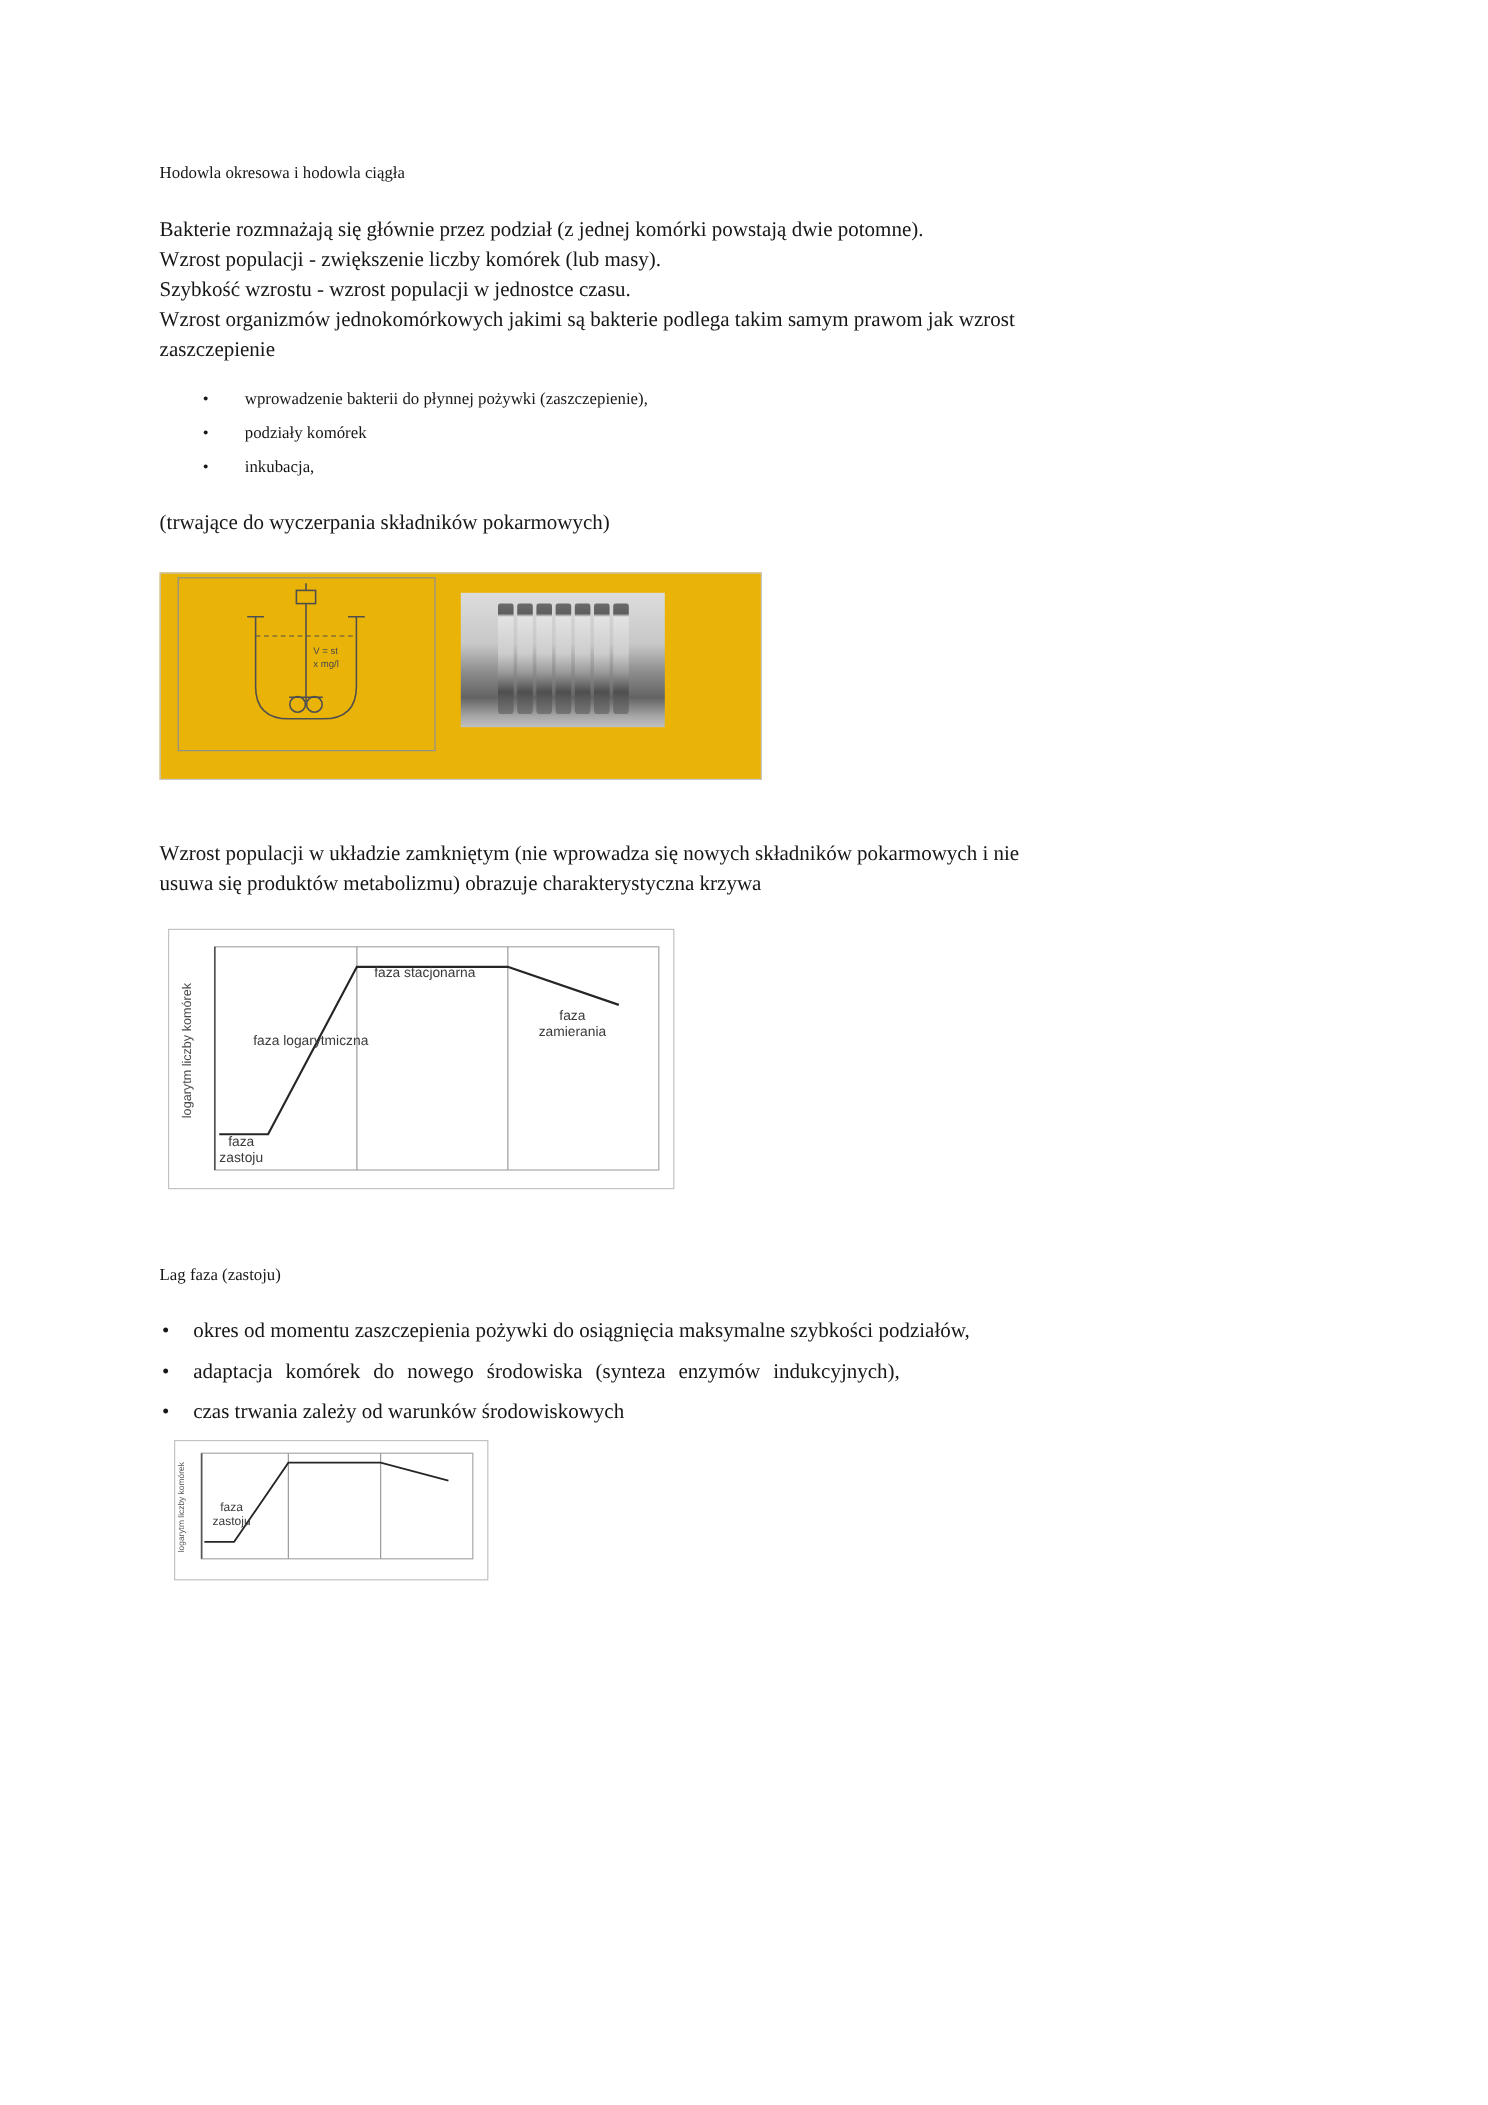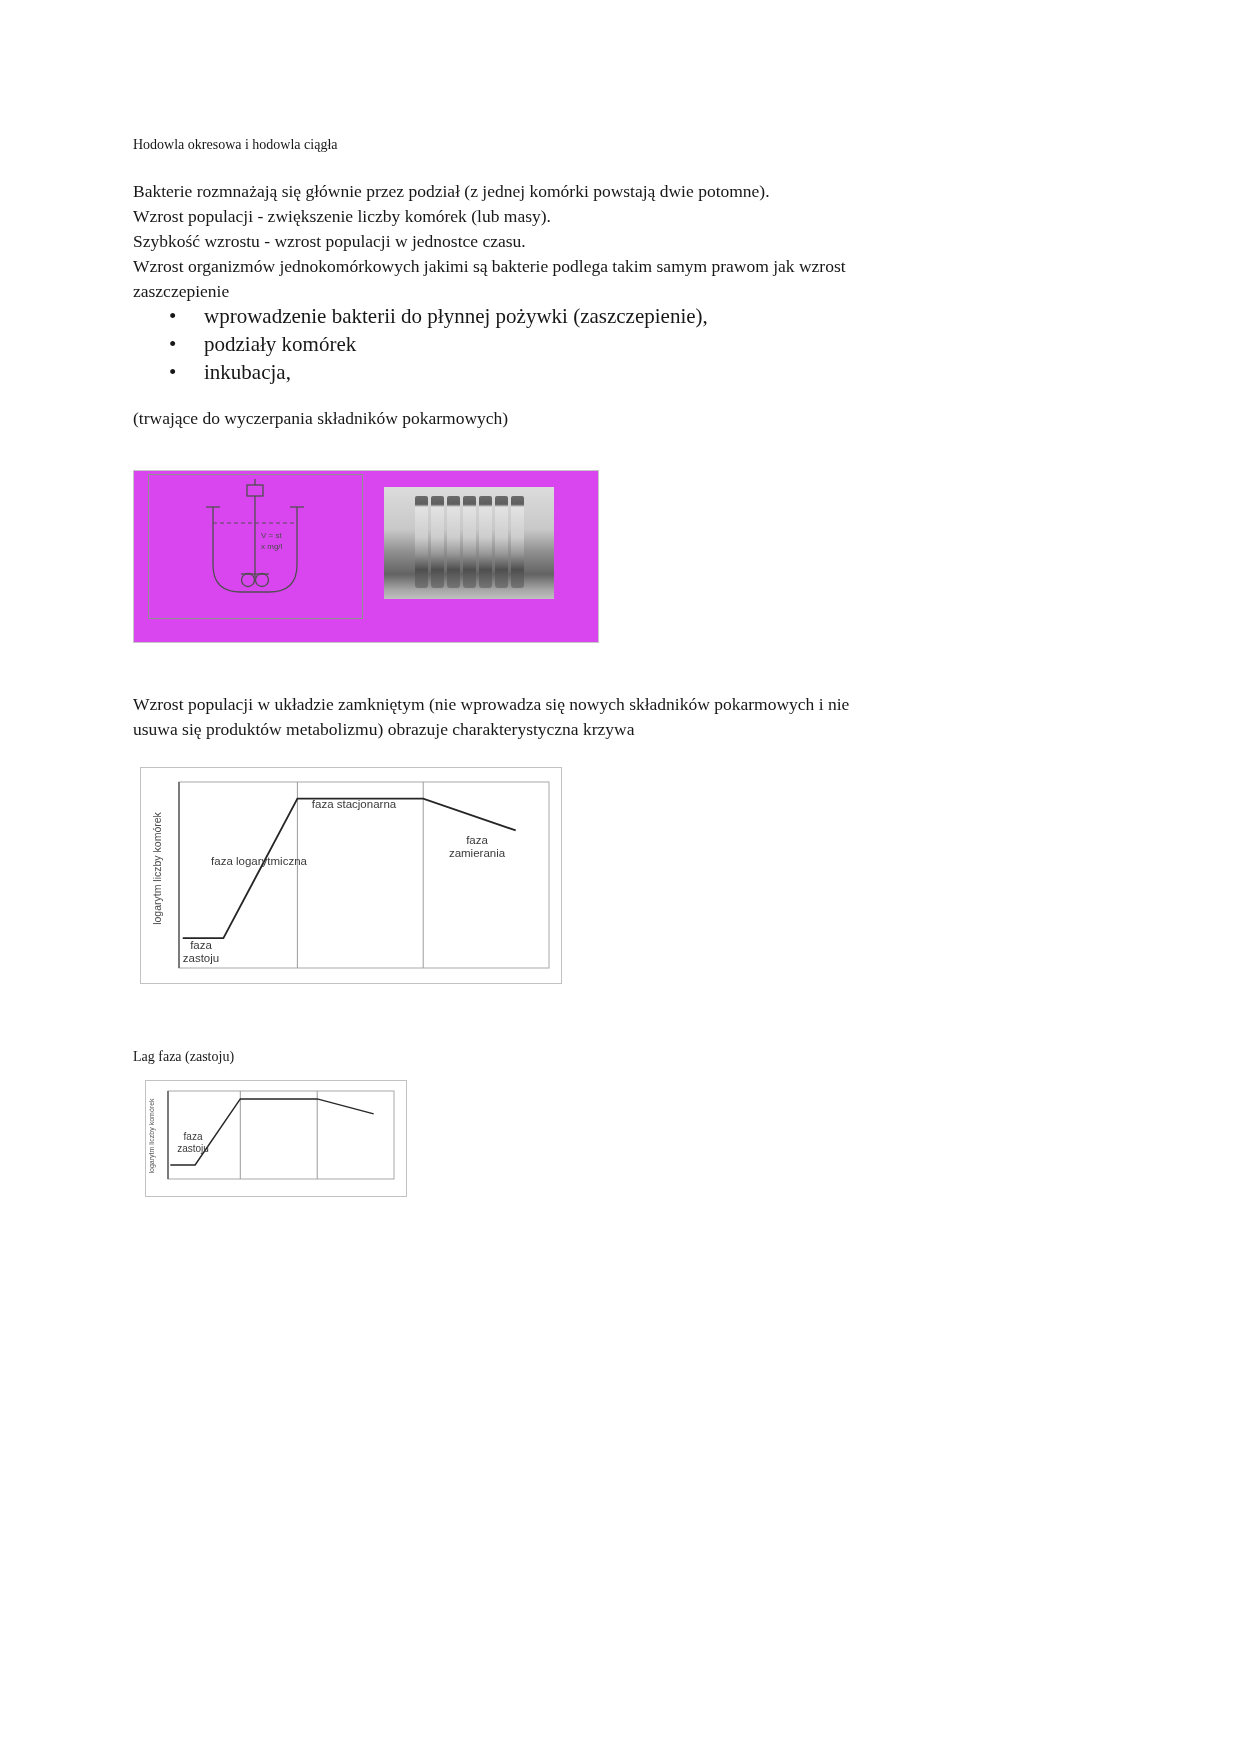--- a/index.html
+++ b/index.html
@@ -7,28 +7,28 @@
     position:relative; width:1240px; height:1754px; background:#ffffff;
     font-family:"Liberation Serif", serif; color:#171717; overflow:hidden;
   }
   .content { position:absolute; left:133px; top:132px; width:975px; }
 
   h1,h2 { font-size:14px; font-weight:normal; margin:0; line-height:25px; }
   .intro { margin-top:22px; font-size:17.5px; line-height:25px; }
   .intro .line { white-space:nowrap; }
 
   ul { list-style:none; margin:0; padding:0; }
-  .bul1 { font-size:21px; }
+  .bul1 { margin-top:17px; font-size:14px; }
   .bul1 li { position:relative; padding-left:71px; line-height:25px; margin-bottom:3px; }
   .bul1 li::before { content:"•"; position:absolute; left:36px; top:0; }
 
   .note { margin:21px 0 0 0; font-size:17.5px; line-height:25px; }
 
   
-  .figure1 { margin-top:39px; width:464px; height:171px; border:1px solid #c6c6c6; position:relative; background:#d946ef; }
+  .figure1 { margin-top:29px; width:464px; height:171px; border:1px solid #c6c6c6; position:relative; background:#eab308;padding-left:36px; }
   .bioreactor { position:absolute; left:14px; top:3px; width:213px; height:143px; border:1px solid #8f8f8f; }
   .bioreactor svg { width:100%; height:100%; display:block; }
   .photo {
     position:absolute; left:250px; top:16px; width:170px; height:112px; box-sizing:border-box;
     background:linear-gradient(180deg,#dcdcdc 0%,#c8c8c8 38%,#8f8f8f 58%,#636363 78%,#a7a7a7 92%,#c0c0c0 100%);
     display:flex; justify-content:center; align-items:flex-start; gap:3px; padding-top:9px;
   }
   .tube {
     width:13px; height:92px; border-radius:2px 2px 3px 3px;
     background:linear-gradient(180deg,#6b6b6b 0%,#5e5e5e 9%,#e3e3e3 12%,#cdcdcd 45%,#9b9b9b 62%,#4f4f4f 80%,#757575 100%);
@@ -141,20 +141,25 @@
       </svg>
       <div class="ann a-zastoju">faza zastoju</div>
       <div class="ann a-log">faza logarytmiczna</div>
       <div class="ann a-stac">faza stacjonarna</div>
       <div class="ann a-zam">faza zamierania</div>
       <div class="ylabel">logarytm liczby komórek</div>
     </div>
 
     <h2 class="lag">Lag faza (zastoju)</h2>
 
+    <ul class="bul2">
+      <li>okres od momentu zaszczepienia pożywki do osiągnięcia maksymalne szybkości podziałów,</li>
+      <li class="wide">adaptacja komórek do nowego środowiska (synteza enzymów indukcyjnych),</li>
+      <li>czas trwania zależy od warunków środowiskowych</li>
+    </ul>
 
     <div class="figure3">
       <svg viewBox="0 0 260 115">
         <rect class="plotbox" x="22" y="10" width="226" height="88"></rect>
         <line class="divider" x1="94.3" x2="94.3" y1="10" y2="98"></line>
         <line class="divider" x1="171.2" x2="171.2" y1="10" y2="98"></line>
         <line class="axis" x1="22" y1="10" x2="22" y2="98"></line>
         <polyline class="curve" points="24.3,83.9 49.1,83.9 94.3,17.9 171.2,17.9 227.7,32.9"></polyline>
       </svg>
       <div class="ann2 a2-zastoju">faza zastoju</div>

